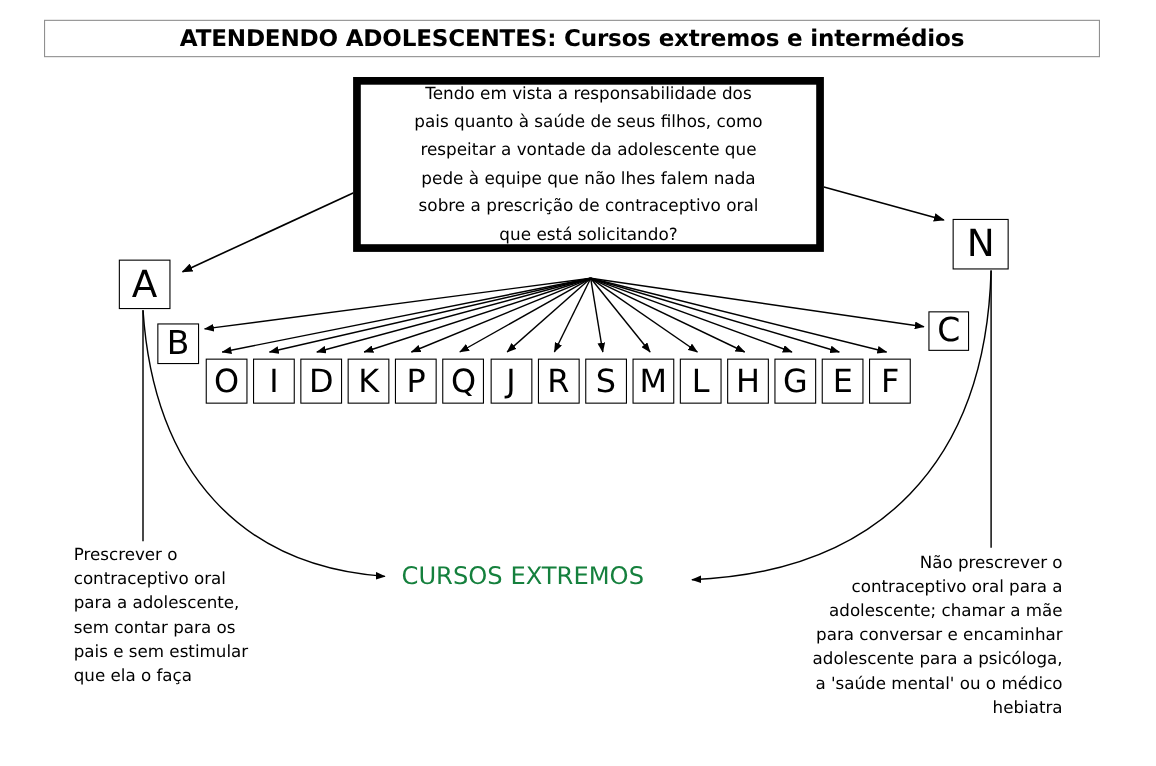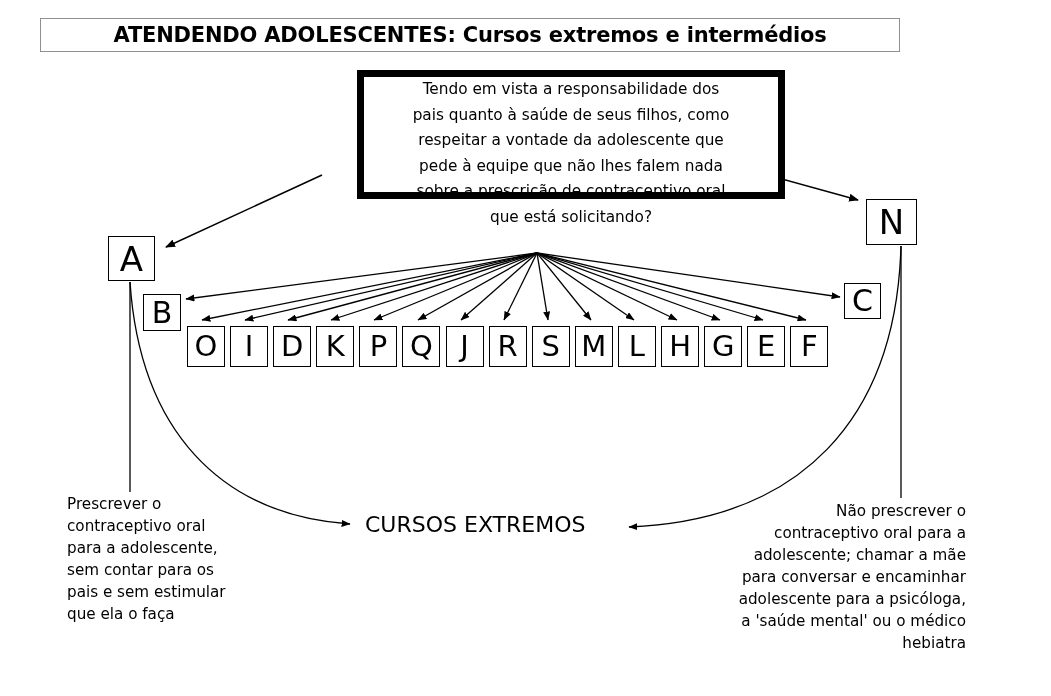--- a/index.html
+++ b/index.html
@@ -15,21 +15,21 @@
     width: 1051px;
     height: 696px;
     background: #ffffff;
     overflow: hidden;
   }
   
   #title-box {
     position: absolute;
     left: 40px;
     top: 18px;
-    width: 860px;
+    width: 960px;
     height: 34px;
     border: 1px solid #909090;
     box-sizing: border-box;
     display: flex;
     align-items: center;
     justify-content: center;
     background: #ffffff;
   }
   #title-text {
     font-family: "DejaVu Sans", sans-serif;
@@ -38,28 +38,28 @@
     color: #000000;
     letter-spacing: -0.2px;
     white-space: nowrap;
   }
   
   #question-box {
     position: absolute;
     left: 321px;
     top: 70px;
     width: 428px;
-    height: 129px;
+    height: 159px;
     background: #ffffff;
     border: 7px solid #000000;
     box-sizing: border-box;
     display: flex;
+    align-items: center;
     justify-content: center;
     z-index: 6;
-    margin-left: 36px;
   }
   #question-text {
     font-family: "DejaVu Sans", sans-serif;
     font-size: 15.3px;
     line-height: 25.6px;
     color: #000000;
     text-align: center;
     padding: 0 10px;
     white-space: pre-line;
   }
@@ -126,21 +126,21 @@
   }
   #note-left  { left: 67px;  top: 493px; width: 215px; text-align: left; }
   #note-right { left: 676px; top: 500px; width: 290px; text-align: right; }
 
   #extremos-label {
     position: absolute;
     left: 365px;
     top: 512px;
     font-family: "DejaVu Sans", sans-serif;
     font-size: 22px;
-    color: #000000;
+    color: #15803d;
     white-space: nowrap;
     z-index: 4;
   }
 
   
   #wires {
     position: absolute;
     left: 0;
     top: 0;
     width: 1051px;

